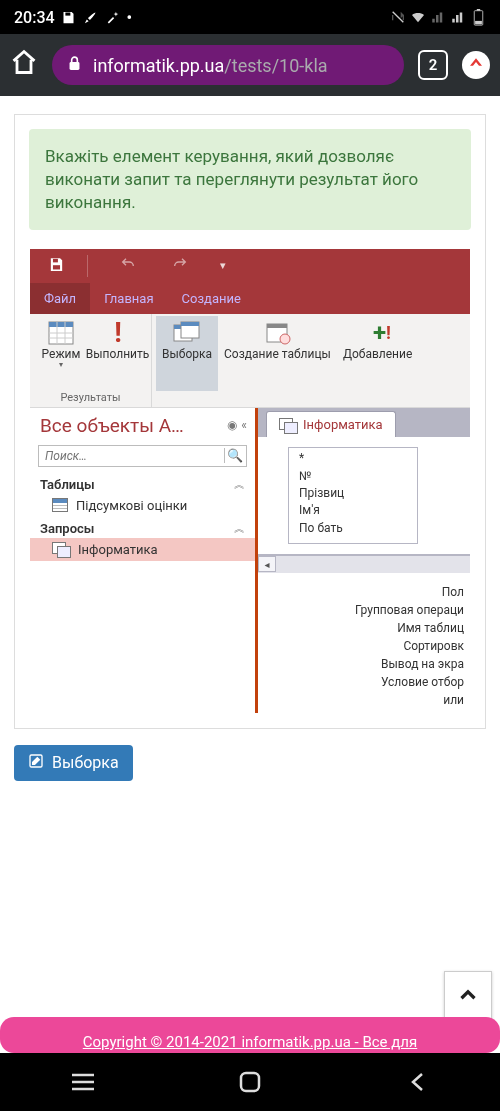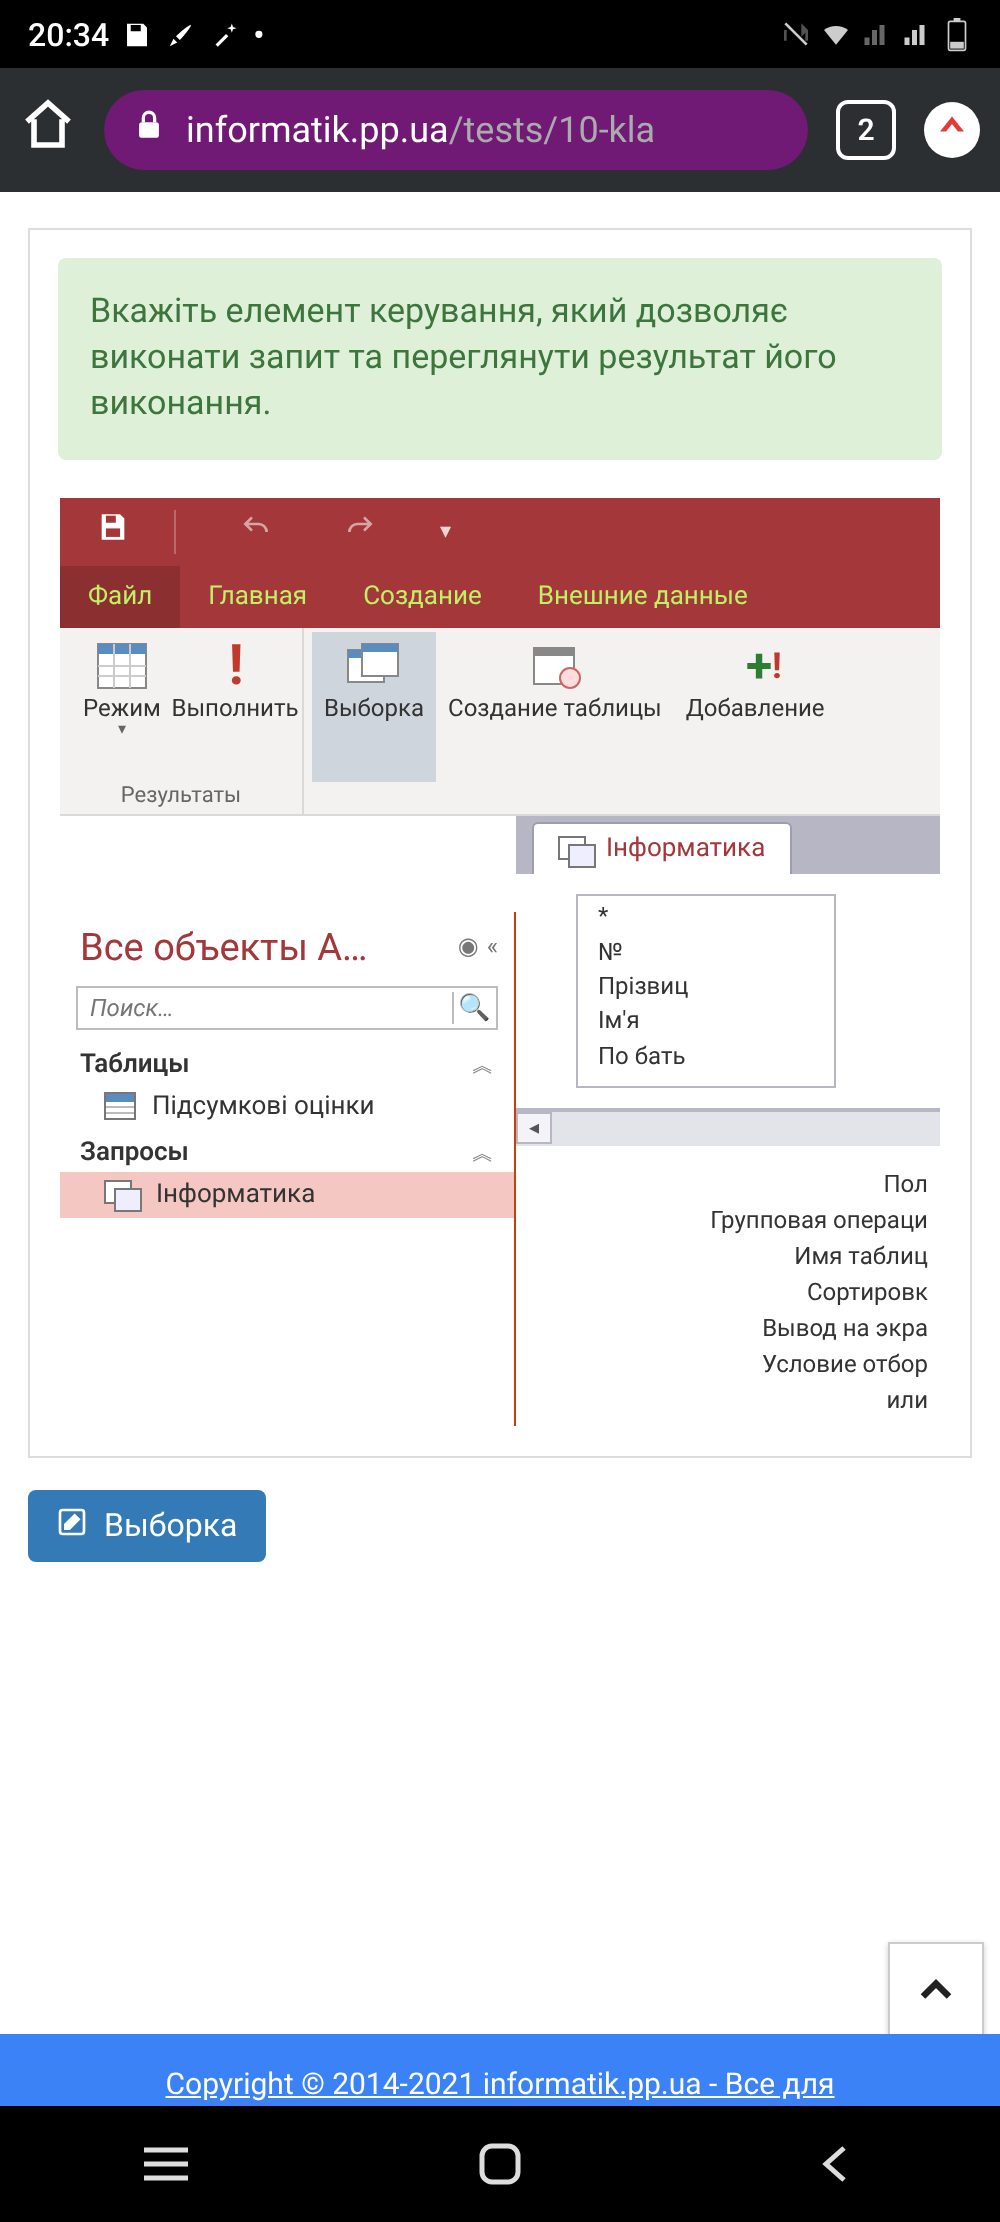--- a/index.html
+++ b/index.html
@@ -26,34 +26,34 @@
   .card { border: 1px solid #ddd; border-radius: 0; padding: 14px; }
   .question { background: #dff0d8; color: #3c763d; padding: 16px; border-radius: 4px; font-size: 17px; line-height: 1.35; }
 
   
   .access-wrap { margin-top: 18px; border: 1px solid #fff; overflow: hidden; }
   .access { width: 100%; height: 464px; background: #fff; font-size: 13px; color: #333; }
 
   .qat { height: 34px; background: #a4373a; display: flex; align-items: center; padding-left: 18px; gap: 28px; color: #fff; }
   .qat .sep { width: 1px; height: 22px; background: rgba(255,255,255,.25); margin-left: -6px; }
 
-  .ribbon-tabs { height: 31px; background: #a4373a; display: flex; align-items: flex-end; color: #bef264; font-size: 13px; }
+  .ribbon-tabs { height: 31px; background: #a4373a; display: flex; align-items: flex-end; color: #c4b5fd; font-size: 13px; }
   .rtab { padding: 0 14px; height: 31px; display: flex; align-items: center; }
   .rtab.file { background: #8b2f31; }
 
   .ribbon { height: 94px; background: #f3f2f1; border-bottom: 1px solid #d9d9d9; display: flex; overflow: hidden; }
   .rgroup { border-right: 1px solid #d9d9d9; padding: 2px 4px 0 4px; display: flex; flex-direction: column; }
   .rbuttons { display: flex; flex: 1; }
   .rbtn { display: flex; flex-direction: column; align-items: center; justify-content: flex-start; padding: 4px 6px 0 6px; font-size: 12px; line-height: 1.1; text-align: center; min-width: 54px; }
   .rbtn.selected { background: #cfd5dc; }
   .rbtn .ico { width: 28px; height: 26px; margin-bottom: 2px; display: flex; align-items: center; justify-content: center; }
   .rgroup-label { font-size: 11px; color: #666; text-align: center; padding-bottom: 3px; }
 
   .workspace { display: flex; height: 305px; }
-  .navpane { width: 228px; border-right: 1px solid #c2410c; background: #fff; margin-top: 48px; }
+  .navpane { width: 228px; border-right: 3px solid #c2410c; background: #fff; }
   .nav-header { display: flex; align-items: center; justify-content: space-between; padding: 6px 8px 2px 10px; }
   .nav-title { color: #a4373a; font-size: 19px; }
   .nav-icons { color: #777; font-size: 12px; display: flex; gap: 4px; }
   .nav-search { display: flex; align-items: center; border: 1px solid #bcbcbc; margin: 6px 8px; height: 22px; }
   .nav-search input { flex: 1; border: none; outline: none; font-size: 12px; font-style: italic; color: #737373; padding-left: 6px; background: transparent; }
   .nav-search .mag { width: 22px; text-align: center; color: #2165b5; border-left: 1px solid #bcbcbc; font-size: 13px; }
   .nav-group { padding: 4px 10px 2px 10px; font-weight: 600; display: flex; justify-content: space-between; align-items: center; font-size: 13px;}
   .nav-group .chev { color: #888; font-size: 11px; font-weight: normal;}
   .nav-item { padding: 4px 10px 4px 22px; display: flex; align-items: center; gap: 8px; font-size: 13px; }
   .nav-item.selected { background: #f4c7c3; }
@@ -75,21 +75,21 @@
   .grid-labels { background: #fff; text-align: right; padding: 10px 6px 4px 0; font-size: 12px; line-height: 1.5; color: #333; }
 
   
   .save-row { padding: 16px 14px; }
   .save-btn { background: #337ab7; color: #fff; border: none; border-radius: 4px; padding: 8px 14px; font-size: 16px; display: inline-flex; align-items: center; gap: 8px; }
 
   
   .to-top { position: absolute; right: 8px; bottom: 92px; width: 48px; height: 48px; background: #fff; border: 1px solid #ccc; display: flex; align-items: center; justify-content: center; font-size: 24px; color: #333; box-shadow: 0 1px 3px rgba(0,0,0,.2); }
 
   
-  .footer { position: absolute; left: 0; right: 0; bottom: 58px; height: 36px; background: #3b82f6; color: #fff; font-size: 15px; display: flex; align-items: flex-end; justify-content: center; padding-bottom: 2px; overflow: hidden; text-decoration: underline; }
+  .footer { position: absolute; left: 0; right: 0; bottom: 58px; height: 36px; background: #ec4899; color: #fff; font-size: 15px; display: flex; align-items: flex-end; justify-content: center; padding-bottom: 2px; overflow: hidden; text-decoration: underline; border-radius: 14px; }
 
   
   .android-nav { position: absolute; left: 0; right: 0; bottom: 0; height: 58px; background: #000; display: flex; align-items: center; justify-content: space-around; color: #e6e6e6; }
   .an-btn { width: 70px; display: flex; align-items: center; justify-content: center; }
 </style>
 </head>
 <body>
 
 <div class="status-bar">
   <div class="status-left">
@@ -189,21 +189,20 @@
           <span style="opacity:.55"><svg viewBox="0 0 24 24" width="24" height="16" fill="none" stroke="#fff" stroke-width="2">
                 <path d="M15 14l5-5-5-5M20 9H10a6 6 0 00-6 6"></path>
               </svg></span>
           <span style="font-size:11px;opacity:.8">▾</span>
         </div>
 
         <div class="ribbon-tabs">
           <div class="rtab file">Файл</div>
           <div class="rtab">Главная</div>
           <div class="rtab">Создание</div>
-          <div class="rtab">Внешние данные</div>
         </div>
 
         <div class="ribbon">
           <div class="rgroup" style="width:122px">
             <div class="rbuttons">
               <div class="rbtn">
                 <div class="ico">
                     <svg width="26" height="24">
                       <rect x="1" y="1" width="24" height="22" fill="#fff" stroke="#888"></rect>
                       <rect x="1" y="1" width="24" height="5" fill="#5b8bbf"></rect>

